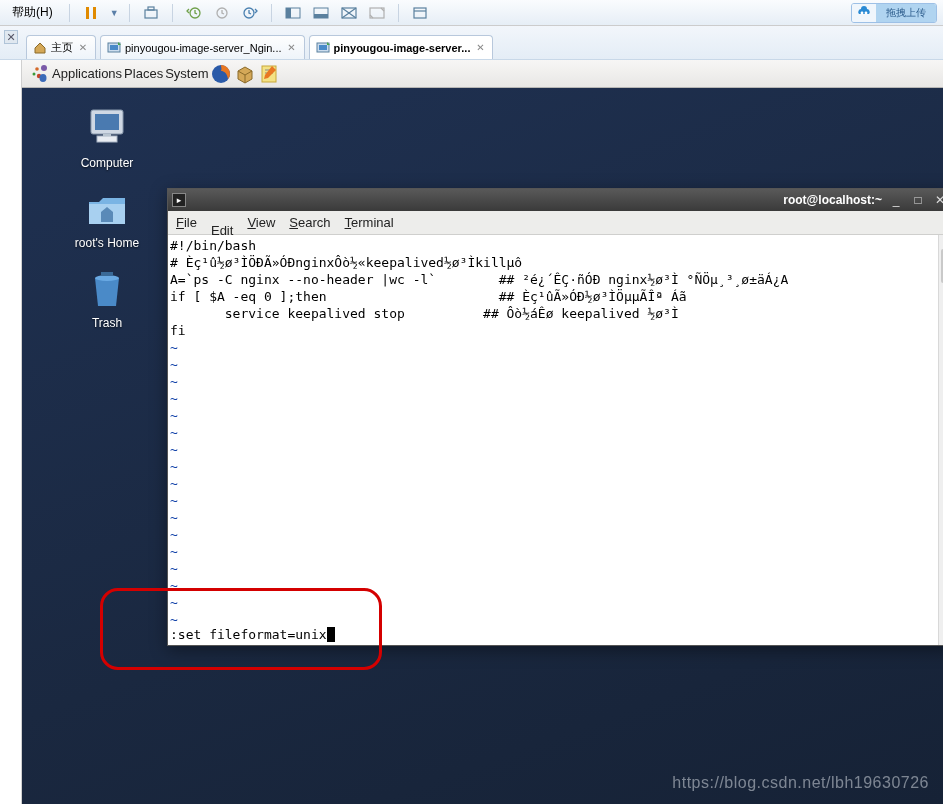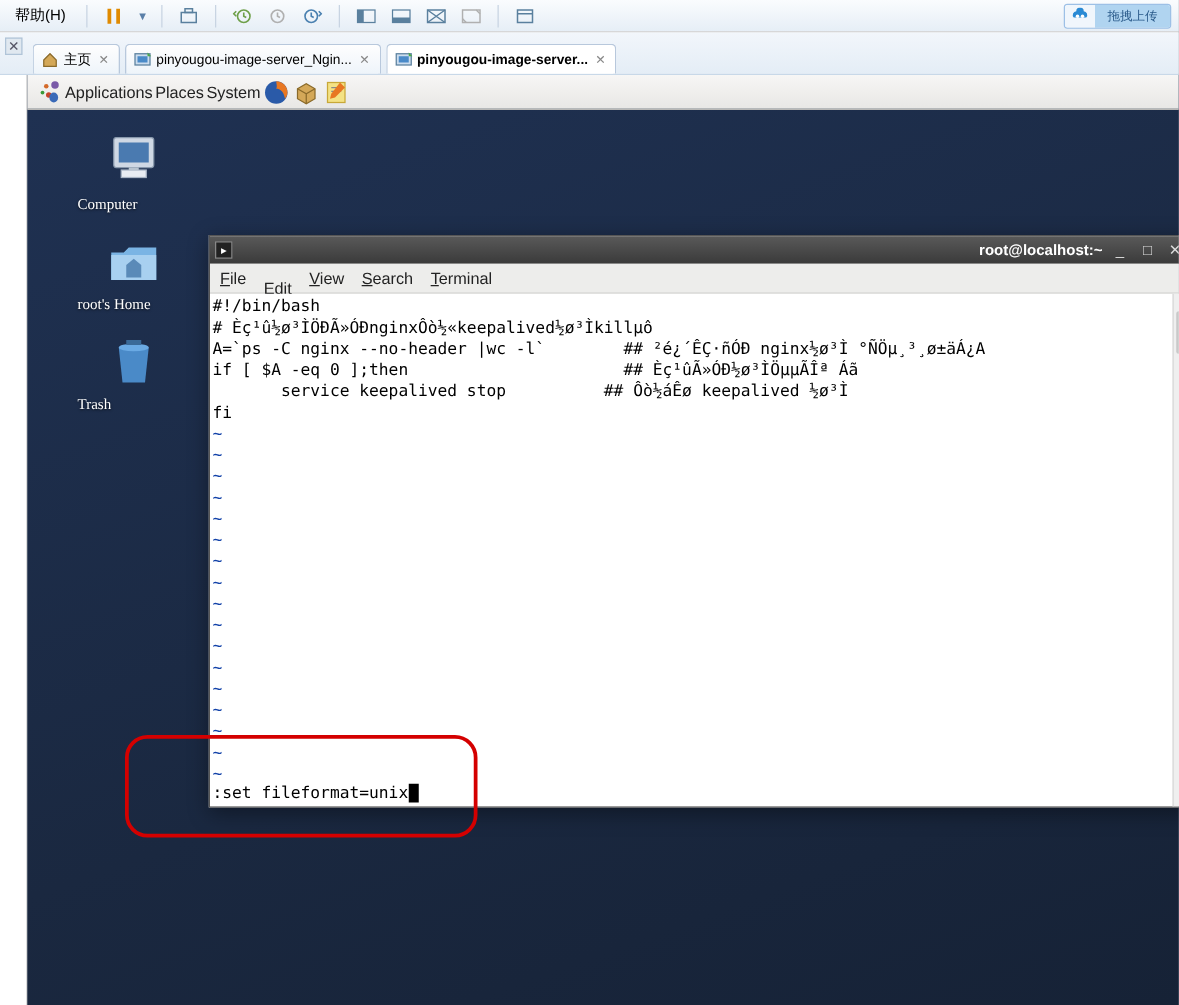--- a/index.html
+++ b/index.html
@@ -33,21 +33,21 @@
   .vm-left-gutter { position:absolute; left:0; top:60px; width:22px; bottom:0; background:#fff; border-right:1px solid #d0d0d0;}
 
   
   .gnome-panel { height:28px; background:linear-gradient(#f7f6f5,#e8e7e5); border-bottom:1px solid #b8b7b5; display:flex; align-items:center; gap:2px; padding:0 8px; }
   .gnome-foot { width:20px; height:20px; }
   .gnome-menu { font-size:13px; color:#222; cursor:pointer; }
   .gnome-icon { width:22px; height:22px; display:flex; align-items:center; justify-content:center; }
 
   
   .desktop { position:absolute; left:0; top:28px; right:0; bottom:0; background:linear-gradient(160deg,#1f3152 0%, #1a2840 60%, #162236 100%); }
-  .desktop-icon { position:absolute; width:90px; text-align:left; color:#fff; font-size:12px; cursor:pointer;font-family:Liberation Serif, serif; }
+  .desktop-icon { position:absolute; width:90px; text-align:center; color:#fff; font-size:12px; cursor:pointer; }
   .desktop-icon .di-img { width:48px; height:48px; margin:0 auto 4px; }
   .desktop-icon .di-label { text-shadow:0 1px 2px rgba(0,0,0,.7); }
 
   
   .term-window { position:absolute; left:145px; top:100px; width:786px; height:458px; background:#ececec; border:1px solid #555; box-shadow:0 4px 16px rgba(0,0,0,.4); display:flex; flex-direction:column; }
   .term-titlebar { height:22px; background:linear-gradient(#595959,#3a3a3a); color:#fff; display:flex; align-items:center; padding:0 4px; gap:6px; font-size:12px; }
   .term-titlebar .tt-icon { width:14px; height:14px; border:1px solid #888; background:#222; display:flex; align-items:center; justify-content:center; font-size:9px;}
   .term-titlebar .tt-title { flex:1; text-align:right; font-weight:bold; }
   .term-titlebar .tt-btn { width:16px; height:14px; display:flex; align-items:center; justify-content:center; color:#ddd; cursor:pointer; font-size:12px;}
   .term-menubar { height:24px; background:#ededeb; border-bottom:1px solid #cfcfcd; display:flex; align-items:center; gap:14px; padding:0 8px; font-size:13px; color:#222;}
@@ -297,13 +297,14 @@
           <div class="arrow" style="bottom:0">▾</div>
         </div>
         <div class="cmdline"><span>:set fileformat=unix</span><span class="cursor"></span></div>
       </div>
     </div>
 
     <div class="red-box" style="left:78px; top:500px; width:282px; height:82px;"></div>
 
   </div>
 
+  <div class="watermark">https://blog.csdn.net/lbh19630726</div>
 </div>
 
 </body></html>

